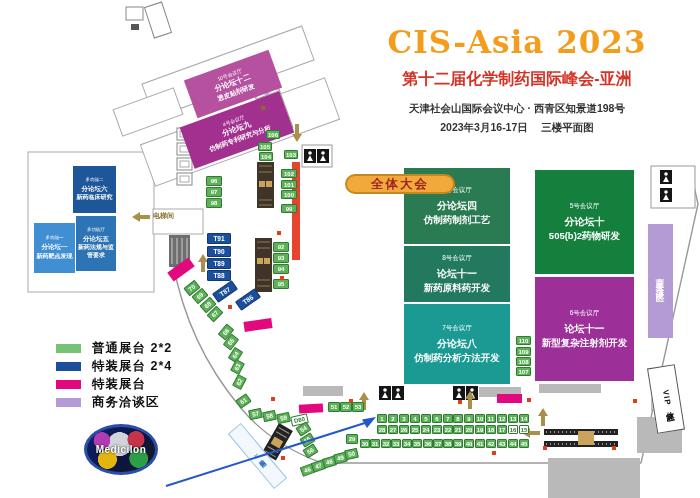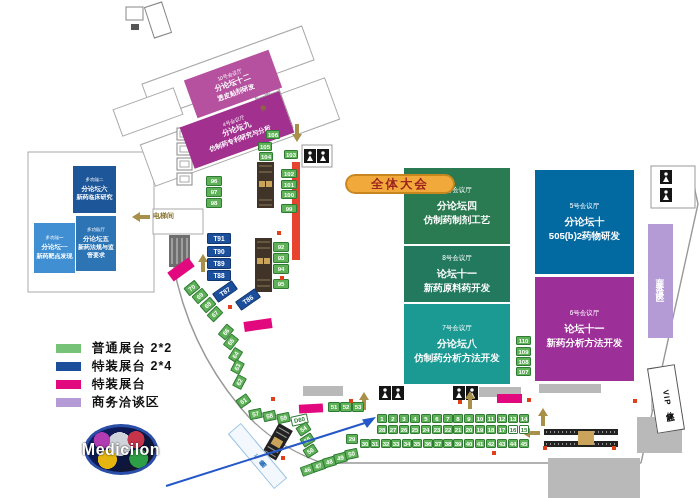--- a/index.html
+++ b/index.html
@@ -57,21 +57,21 @@
   
   #sponsor-logo{position:absolute;left:84px;top:424px;width:74px;height:51px;border-radius:50%;
     border:3px solid #2b4ea8;box-sizing:border-box;z-index:5;display:flex;align-items:center;justify-content:center;
     background:
       radial-gradient(circle at 30% 72%, #e3b50e 0 16%, rgba(0,0,0,0) 17%),
       radial-gradient(circle at 72% 28%, #c53448 0 14%, rgba(0,0,0,0) 15%),
       radial-gradient(circle at 76% 70%, #2d9e45 0 15%, rgba(0,0,0,0) 16%),
       radial-gradient(circle at 22% 30%, #b13bb1 0 13%, rgba(0,0,0,0) 14%),
       radial-gradient(circle at 48% 38%, #cfd4da 0 26%, rgba(0,0,0,0) 27%),
       linear-gradient(135deg,#10206b,#0b1540 60%,#1c1c1c);}
-  #sponsor-name{color:#fff;font-size:16px;font-weight:bold;text-shadow:0 0 2px #000;letter-spacing:0.5px;}
+  #sponsor-name{color:#fff;font-size:10px;font-weight:bold;text-shadow:0 0 2px #000;letter-spacing:0.5px;}
   #sponsor-cn{position:absolute;left:74px;top:504px;font-size:13px;font-weight:bold;color:#a16207;letter-spacing:1.5px;z-index:5;}
 </style>
 </head>
 <body>
 
 <div id="stage">
 
   <svg id="struct" width="700" height="498" viewBox="0 0 700 498">
     <defs>
       <g id="xbox">
@@ -192,29 +192,29 @@
       <div class="hall lg" style="left: 404px; top: 246px; width: 106px; height: 56px; background: rgb(35, 121, 94);">
         <div class="room">8号会议厅</div>
         <div class="forum">论坛十一</div>
         <div class="topic">新药原料药开发</div>
       </div>
       <div class="hall lg" style="left: 404px; top: 304px; width: 106px; height: 80px; background: rgb(27, 154, 148);">
         <div class="room">7号会议厅</div>
         <div class="forum">分论坛八</div>
         <div class="topic">仿制药分析方法开发</div>
       </div>
-      <div class="hall lg" style="left: 535px; top: 170px; width: 99px; height: 104px; background: #0369a1;">
+      <div class="hall lg" style="left: 535px; top: 170px; width: 99px; height: 104px; background: #15803d;">
         <div class="room">5号会议厅</div>
         <div class="forum">分论坛十</div>
         <div class="topic">505(b)2药物研发</div>
       </div>
       <div class="hall lg" style="left: 535px; top: 277px; width: 99px; height: 104px; background: rgb(156, 48, 152);">
         <div class="room">6号会议厅</div>
         <div class="forum">论坛十一</div>
-        <div class="topic">新药分析方法开发</div>
+        <div class="topic">新型复杂注射剂开发</div>
       </div>
       <div class="hall sm" style="left: 73px; top: 166px; width: 43px; height: 47px; background: rgb(30, 87, 153);">
         <div class="room">多功能二</div>
         <div class="forum">分论坛六</div>
         <div class="topic">新药临床研究</div>
       </div>
       <div class="hall sm" style="left: 76px; top: 216px; width: 40px; height: 55px; background: rgb(45, 116, 181);">
         <div class="room">多功能厅</div>
         <div class="forum">分论坛五</div>
         <div class="topic">新药法规与监管要求</div>
@@ -348,20 +348,26 @@
       <div class="dot" style="left: 543px; top: 446px;"></div>
       <div class="dot" style="left: 612px; top: 446px;"></div>
       <div class="dot" style="left: 492px; top: 451px;"></div>
       <div class="dot" style="left: 277px; top: 231px;"></div>
       <div class="dot" style="left: 280px; top: 276px;"></div>
       <div class="dot" style="left: 228px; top: 305px;"></div>
     </div>
 
   <div id="banner">全体大会</div>
 
+  <div id="title">
+    <div id="brand">CIS-Asia 2023</div>
+    <div id="subtitle">第十二届化学制药国际峰会-亚洲</div>
+    <div id="venue">天津社会山国际会议中心 · 西青区知景道198号</div>
+    <div id="dateline">2023年3月16-17日　 三楼平面图</div>
+  </div>
 
   <div id="legend">
     <div class="lrow">
       <span class="legend-swatch" style="background: rgb(118, 194, 119);"></span>
       <span class="llabel">普通展台 2*2</span>
     </div>
     <div class="lrow">
       <span class="legend-swatch" style="background: rgb(27, 78, 155);"></span>
       <span class="llabel">特装展台 2*4</span>
     </div>

